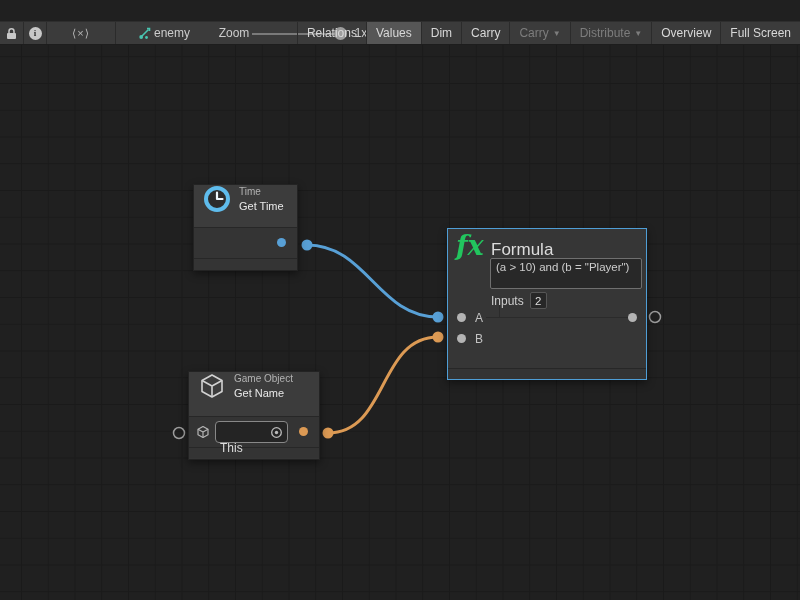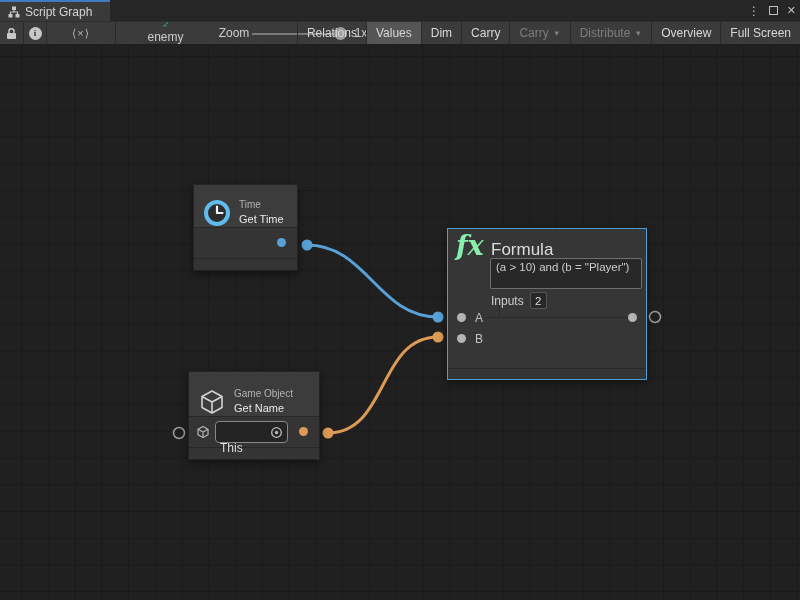--- a/index.html
+++ b/index.html
@@ -50,42 +50,42 @@
             background-size:26.75px 26.75px,26.75px 26.75px,107px 107px,107px 107px;
             background-position:21px 38px; }
 
   svg.wires { position:absolute; left:0; top:0; width:800px; height:600px;
               pointer-events:none; }
 
   
   .node { position:absolute; background:#363636; border:1px solid #232323;
           box-shadow:0 3px 8px rgba(0,0,0,0.45); }
   .node.selected { border:1px solid #4f9ed6; }
-  .node-header { display:flex; align-items:flex-end; gap:8px; padding:0 9px;
+  .node-header { display:flex; align-items:flex-start; gap:8px; padding:0 9px;
                  background:#3c3c3c; border-bottom:1px solid #272727; }
   .node-titles .cat { font-size:10px; color:#b2b2b2; line-height:13px; }
   .node-titles .ttl { font-size:11px; color:#e8e8e8; line-height:16px; }
   .node-body { position:relative; background:#343434; }
   .node-footer { background:#343434; border-top:1px solid #272727; }
 
   .port-dot { position:absolute; width:9px; height:9px; border-radius:50%; }
   .gray-dot { background:#b4b4b4; }
   .blue-dot { background:#58a0d6; }
   .orange-dot { background:#dc9a54; }
 
   
   .node-time { left:193px; top:184px; width:105px; height:87px; }
   .node-time .node-header { height:43px; }
   .node-time .node-body { height:30px; }
   .node-time .node-footer { height:12px; }
 
   
   .node-formula { left:447px; top:228px; width:200px; height:152px; }
   .fx-glyph { position:absolute; left:8px; top:1px; font:italic bold 27px "DejaVu Serif", serif;
-              color:#86efac; }
+              color:#22c55e; }
   .formula-title { position:absolute; left:43px; top:11px; font-size:17px; color:#dcdcdc; }
   .formula-expr { position:absolute; left:42px; top:29px; width:152px; height:31px;
                   background:#282828; border:1px solid #6f6f6f; border-radius:2px;
                   font-size:11.5px; line-height:14px; color:#cccccc; padding:1px 5px;
                   overflow:hidden; }
   .inputs-row { position:absolute; left:43px; top:63px; display:flex; align-items:center;
                 gap:6px; font-size:12px; color:#cfcfcf; }
   .count-box { display:inline-flex; align-items:center; justify-content:center;
                width:17px; height:17px; background:#272727; border:1px solid #565656;
                border-radius:2px; color:#dddddd; font-size:11.5px; }
@@ -105,55 +105,39 @@
                 background:#242424; border:1px solid #888888; border-radius:4px;
                 display:flex; align-items:center; font-size:12px; color:#dddddd;
                 padding:0 4px; }
   .this-field .val { flex:1;margin-top:32px; }
 </style>
 </head>
 <body>
 
 <div class="stage">
 
-  <div class="titlebar">
-    <div class="tab">
-      <svg width="12" height="12" viewBox="0 0 12 12">
-        <rect x="4" y="0.5" width="4" height="3.5" fill="#c8c8c8"></rect>
-        <rect x="0.5" y="8" width="4" height="3.5" fill="#c8c8c8"></rect>
-        <rect x="7.5" y="8" width="4" height="3.5" fill="#c8c8c8"></rect>
-        <path d="M6 4 V6 M2.5 8 V6 H9.5 V8" stroke="#c8c8c8" stroke-width="1.2" fill="none"></path>
-      </svg>
-      <span>Script Graph</span>
-    </div>
-    <div class="win-controls">
-      <span class="dots">⋮</span>
-      <span class="maxbox"></span>
-      <span class="closex">✕</span>
-    </div>
-  </div>
 
   <div class="toolbar">
     <div class="tbtn" style="left:0;width:23px;">
       <svg width="11" height="13" viewBox="0 0 11 13">
         <path d="M3 6 V4.3 a2.5 2.5 0 0 1 5 0 V6" stroke="#c8c8c8" stroke-width="1.5" fill="none"></path>
         <rect x="1" y="6" width="9" height="6" rx="1" fill="#c8c8c8"></rect>
       </svg>
     </div>
     <div class="tb-sep" style="left:23px;"></div>
     <div class="tbtn" style="left:24px;width:22px;">
       <span style="display:flex;align-items:center;justify-content:center;width:13px;height:13px;border-radius:50%;background:#c8c8c8;color:#2e2e2e;font:bold 9px 'Liberation Serif',serif;">i</span>
     </div>
     <div class="tb-sep" style="left:46px;"></div>
     <div class="tbtn" style="left:47px;width:68px;">
       <span style="color:#b5b5b5;font-size:11px;letter-spacing:1px;">⟨×⟩</span>
     </div>
     <div class="tb-sep" style="left:115px;"></div>
 
-    <div class="tbtn" style="left:138px;width:55px;justify-content:flex-start;gap:3px;flex-direction:column;">
+    <div class="tbtn" style="left:138px;width:55px;justify-content:flex-start;gap:3px;">
       <svg width="13" height="13" viewBox="0 0 13 13">
         <path d="M10.5 2.5 L4 9" stroke="#49c5b1" stroke-width="1.6" fill="none"></path>
         <path d="M9 1.5 h2.5 v2.5" stroke="#49c5b1" stroke-width="1.6" fill="none"></path>
         <circle cx="3.2" cy="10" r="1.9" fill="#49c5b1"></circle>
         <circle cx="8.5" cy="10.5" r="1.4" fill="#49c5b1"></circle>
       </svg>
       <span style="color:#cccccc;">enemy</span>
     </div>
 
     <div class="tbtn" style="left:218px;width:32px;">

